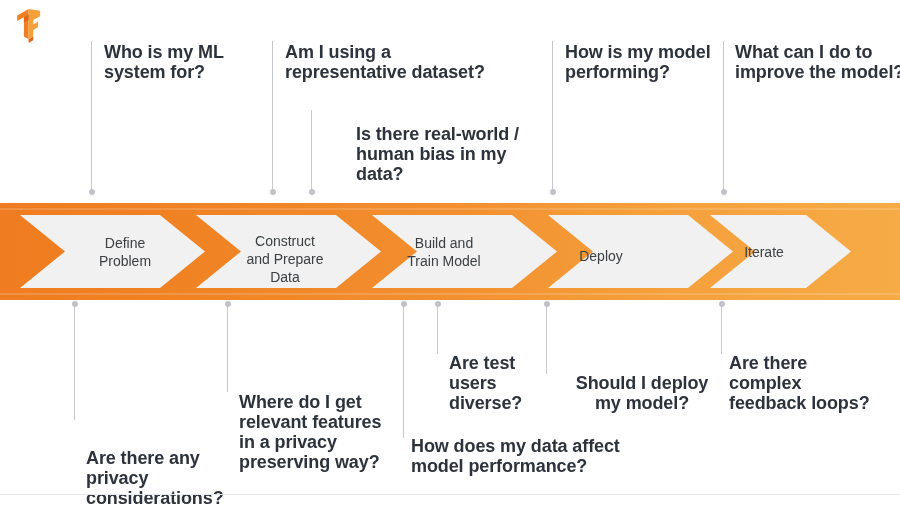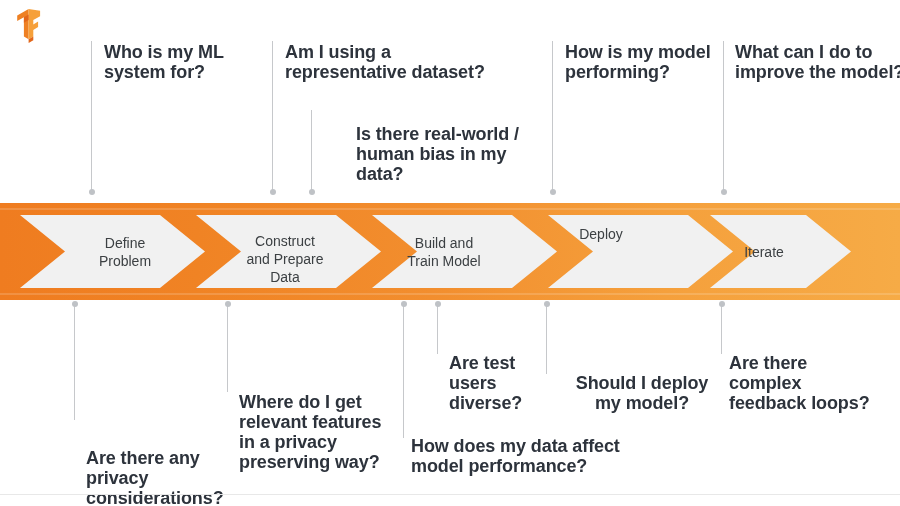--- a/index.html
+++ b/index.html
@@ -163,21 +163,21 @@
       <polygon points="710,12 806,12 851,48.5 806,85 710,85 755,48.5" fill="#f1f1f1"></polygon>
     </svg>
 
     <div class="chev-label" style="left:125px; top:48.5px; width:130px;">Define
 Problem</div>
     <div class="chev-label" style="left:285px; top:56px; width:150px;">Construct
 and Prepare
 Data</div>
     <div class="chev-label" style="left:444px; top:48.5px; width:150px;">Build and
 Train Model</div>
-    <div class="chev-label" style="left:601px; top:31px; width:130px;">Deploy</div>
+    <div class="chev-label" style="left:601px; top:53px; width:130px;">Deploy</div>
     <div class="chev-label" style="left:764px; top:48.5px; width:120px;">Iterate</div>
   </div>
 
   <div class="connector down" style="left:74px; top:304px; height:116px;">
     <div class="dot"></div>
   </div>
   <div class="connector down" style="left:227px; top:304px; height:88px;">
     <div class="dot"></div>
   </div>
   <div class="connector down" style="left:403px; top:304px; height:134px;">

